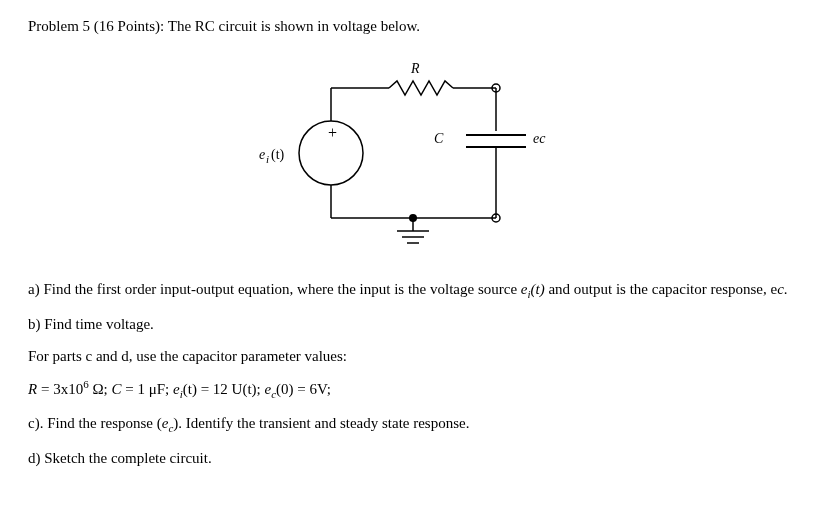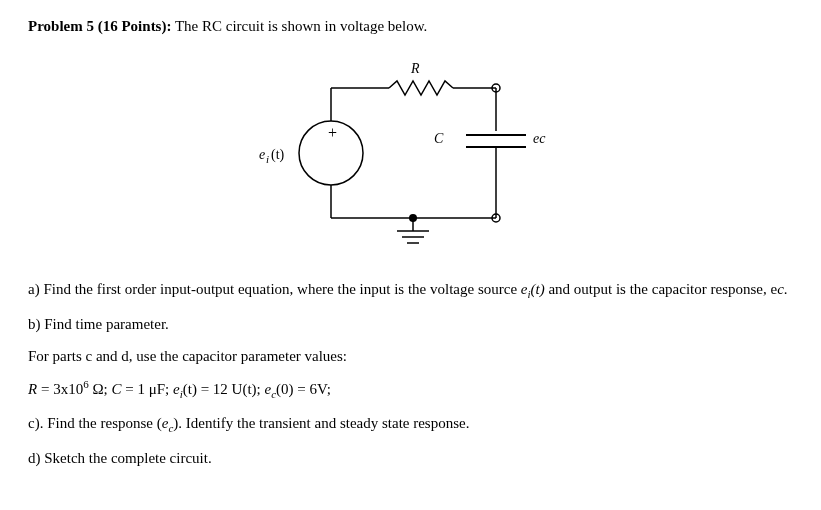--- a/index.html
+++ b/index.html
@@ -30,21 +30,21 @@
       margin-bottom: 4px;
     }
     i { font-style: italic; }
     sub { font-size: 11px; }
     sup { font-size: 11px; }
   </style>
 </head>
 <body>
 
 <div>
-  <span style="font-weight:bold;">Problem 5 (16 Points):</span><span> The RC circuit is shown in voltage below.</span>
+  <span style="font-weight:normal;">Problem 5 (16 Points):</span><span> The RC circuit is shown in voltage below.</span>
 </div>
 
 <div class="circuit-container">
   <svg class="circuit-svg" viewBox="0 0 340 220" xmlns="http://www.w3.org/2000/svg">
 
     <circle cx="90" cy="110" r="32" fill="none" stroke="#000" stroke-width="1.5"></circle>
 
     <text x="87" y="95" font-size="16" font-family="Times New Roman" fill="#000">+</text>
 
     <text x="18" y="116" font-size="14" font-family="Times New Roman" font-style="italic" fill="#000">e</text>
@@ -88,21 +88,21 @@
   </svg>
 </div>
 
 <div class="section">
   <p>
     <span>a) Find the first order input-output equation, where the input is the voltage source </span><i>e<sub>i</sub>(t)</i><span> and output is the capacitor response, e</span><i>c</i><span>.</span>
   </p>
 </div>
 
 <div class="section">
-  <p>b) Find time parameter.</p>
+  <p>b) Find time voltage.</p>
 </div>
 
 <div class="section">
   <p>For parts c and d, use the capacitor parameter values:</p>
 </div>
 
 <div class="section">
   <p>
     <i>R</i> = 3x10<sup>6</sup> Ω; <i>C</i> = 1 μF; <i>e<sub>i</sub></i>(t) = 12 U(t); <i>e<sub>c</sub></i>(0) = 6V;
   </p>

